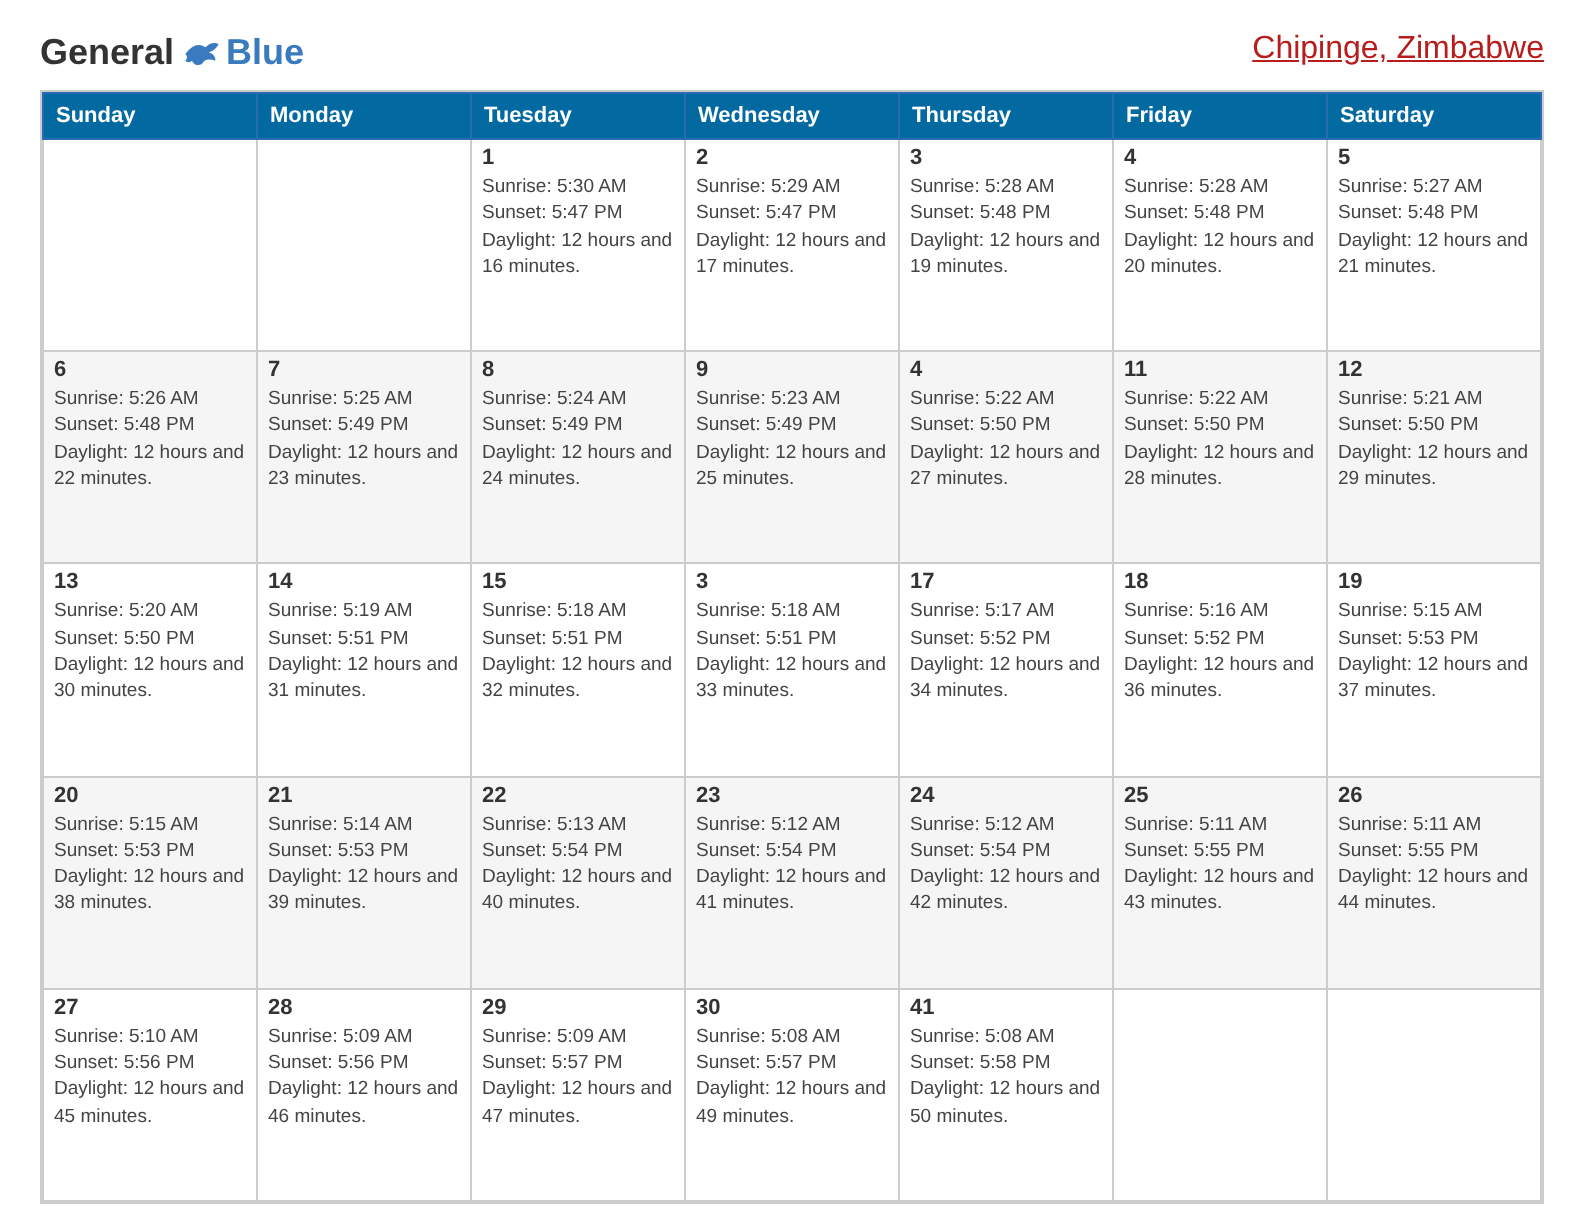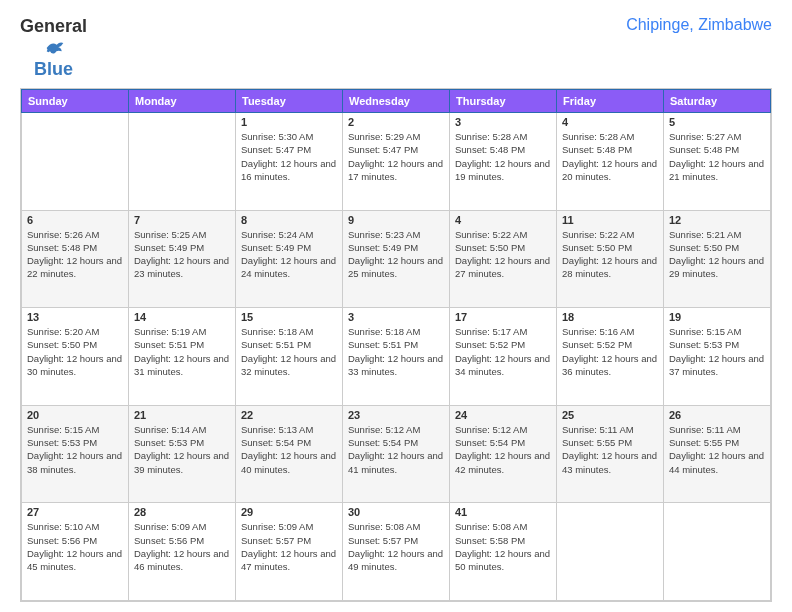--- a/index.html
+++ b/index.html
@@ -25,21 +25,20 @@
     }
     .logo {
       display: flex;
       flex-direction: column;
       align-items: flex-start;
     }
     .logo-text {
       display: flex;
       align-items: center;
       gap: 2px;
-      flex-direction: column;
     }
     .logo-general {
       font-size: 18px;
       font-weight: bold;
       color: #333;
     }
     .logo-blue {
       font-size: 18px;
       font-weight: bold;
       color: #3a7bbf;
@@ -53,36 +52,37 @@
     .title-area {
       text-align: right;
     }
     .month-title {
       font-size: 32px;
       font-weight: normal;
       color: #333;
     }
     .location {
       font-size: 16px;
-      color: #3b82f6;
+      color: #b91c1c;
+      text-decoration: underline;
     }
     .calendar {
       flex: 1;
       border: 1px solid #ccc;
       border-collapse: collapse;
       width: 100%;
       font-size: 10.5px;
     }
     .calendar table {
       width: 100%;
       border-collapse: collapse;
       height: 100%;
     }
     .calendar thead tr th {
-      background-color: #8b5cf6;
+      background-color: #0369a1;
       color: #fff;
       text-align: left;
       padding: 5px 6px;
       font-size: 11px;
       font-weight: bold;
       border: 1px solid #2a6aaf;
     }
     .calendar tbody tr td {
       vertical-align: top;
       border: 1px solid #ccc;

